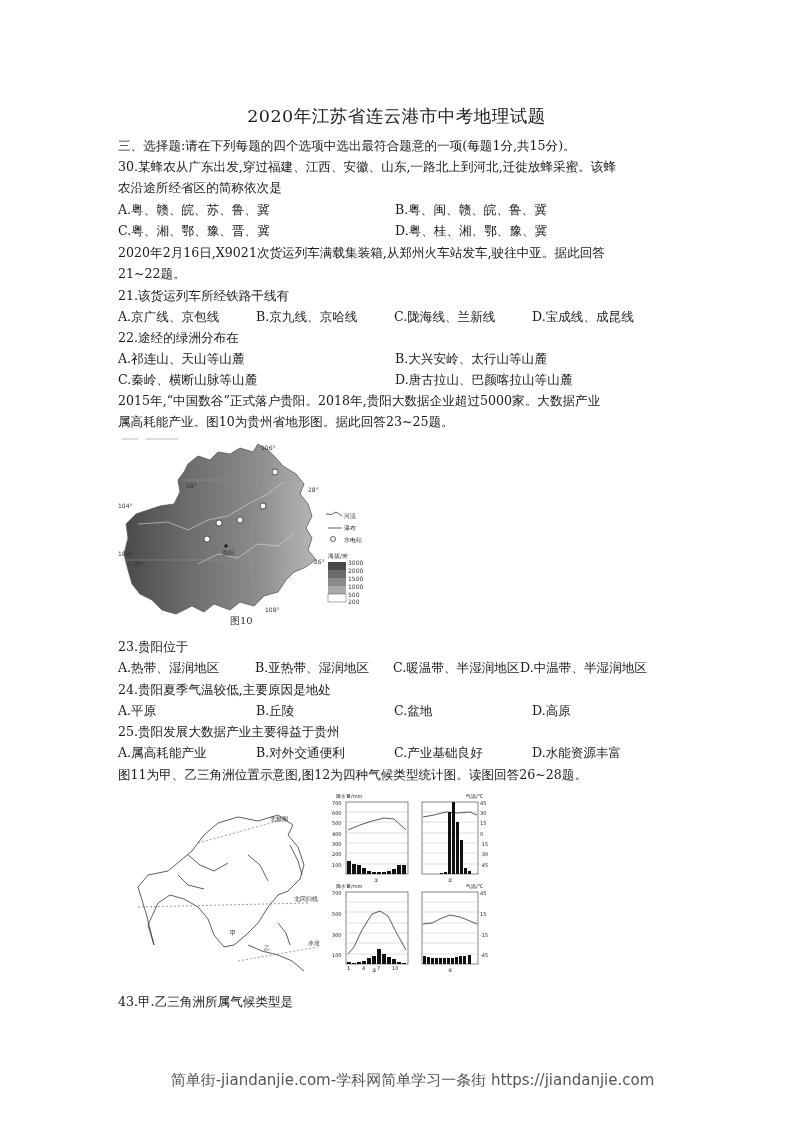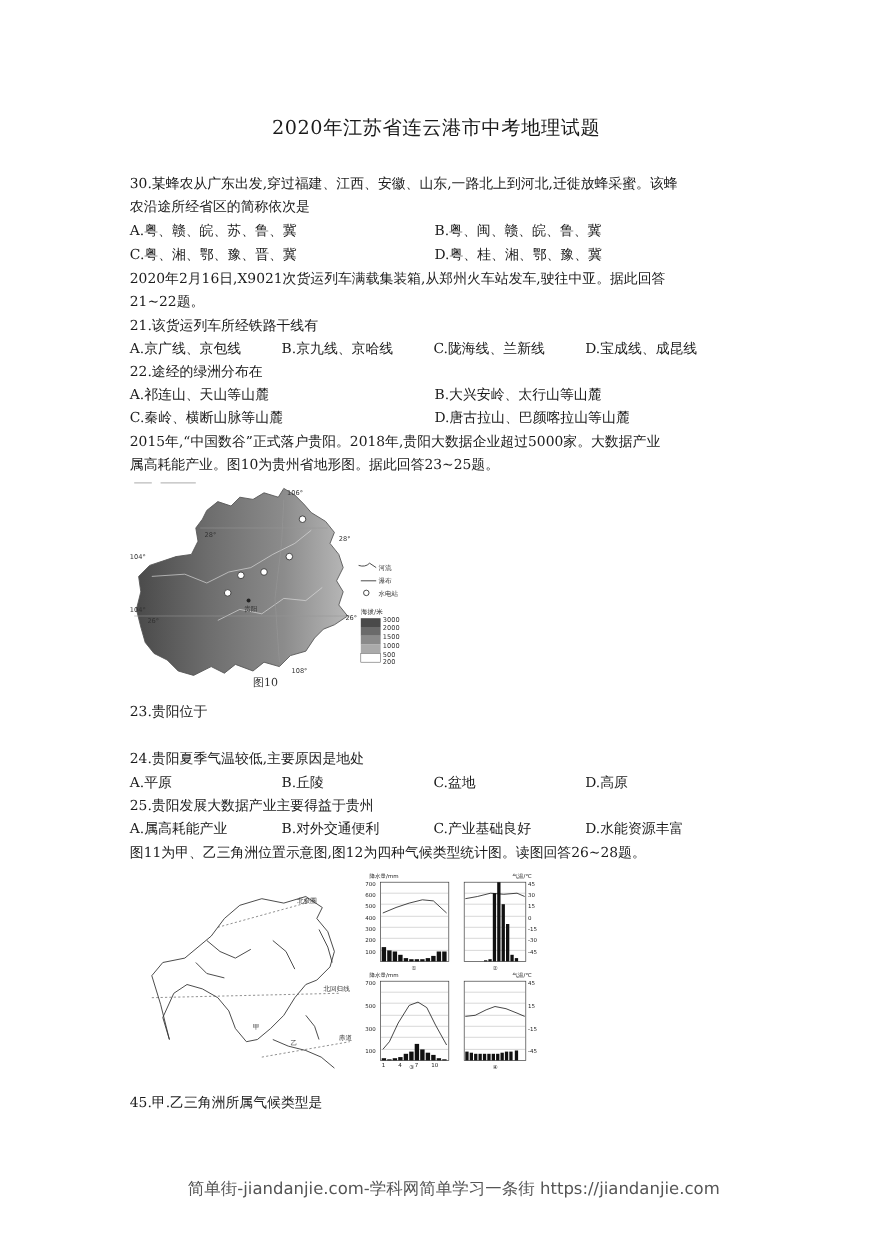--- a/index.html
+++ b/index.html
@@ -21,20 +21,21 @@
   .legend-text { font-family:"DejaVu Sans",sans-serif; font-size:6px; fill:#333; }
   .axis-text { font-family:"DejaVu Sans",sans-serif; font-size:5px; fill:#222; }
 </style>
 </head>
 <body>
 
 <div class="page">
 
   <div class="title">2020年江苏省连云港市中考地理试题</div>
 
+  <div class="line" style="top:136px">三、选择题:请在下列每题的四个选项中选出最符合题意的一项(每题1分,共15分)。</div>
 
   <div class="line" style="top:157px">30.某蜂农从广东出发,穿过福建、江西、安徽、山东,一路北上到河北,迁徙放蜂采蜜。该蜂</div>
   <div class="line" style="top:178px">农沿途所经省区的简称依次是</div>
   <div class="line opt2" style="top:200px">
     <span>A.粤、赣、皖、苏、鲁、冀</span><span>B.粤、闽、赣、皖、鲁、冀</span>
   </div>
   <div class="line opt2" style="top:221px">
     <span>C.粤、湘、鄂、豫、晋、冀</span><span>D.粤、桂、湘、鄂、豫、冀</span>
   </div>
 
@@ -107,20 +108,23 @@
       <text class="legend-text" x="230" y="139">2000</text>
       <text class="legend-text" x="230" y="147">1500</text>
       <text class="legend-text" x="230" y="155">1000</text>
       <text class="legend-text" x="230" y="163">500</text>
       <text class="legend-text" x="230" y="170">200</text>
       <text x="112" y="190" style="font-family:'DejaVu Serif',serif;font-size:10px;fill:#333">图10</text>
     </svg>
   </div>
 
   <div class="line" style="top:637px">23.贵阳位于</div>
+  <div class="line opt4 tight" style="top:658px">
+    <span>A.热带、湿润地区</span><span>B.亚热带、湿润地区</span><span>C.暖温带、半湿润地区</span><span>D.中温带、半湿润地区</span>
+  </div>
 
   <div class="line" style="top:680px">24.贵阳夏季气温较低,主要原因是地处</div>
   <div class="line opt4" style="top:701px">
     <span>A.平原</span><span>B.丘陵</span><span>C.盆地</span><span>D.高原</span>
   </div>
 
   <div class="line" style="top:722px">25.贵阳发展大数据产业主要得益于贵州</div>
   <div class="line opt4" style="top:743px">
     <span>A.属高耗能产业</span><span>B.对外交通便利</span><span>C.产业基础良好</span><span>D.水能资源丰富</span>
   </div>
@@ -291,16 +295,16 @@
         <text x="17" y="178">1</text>
         <text x="32" y="178">4</text>
         <text x="47" y="178">7</text>
         <text x="62" y="178">10</text>
         <text x="42" y="180">③</text>
         <text x="118" y="180">④</text>
       </g>
     </svg>
   </div>
 
-  <div class="line" style="top:992px">45.甲.乙三角洲所属气候类型是</div>
+  <div class="line" style="top:992px">43.甲.乙三角洲所属气候类型是</div>
 
   <div class="footer">简单街-jiandanjie.com-学科网简单学习一条街 https://jiandanjie.com</div>
 </div>
 
 </body></html>

